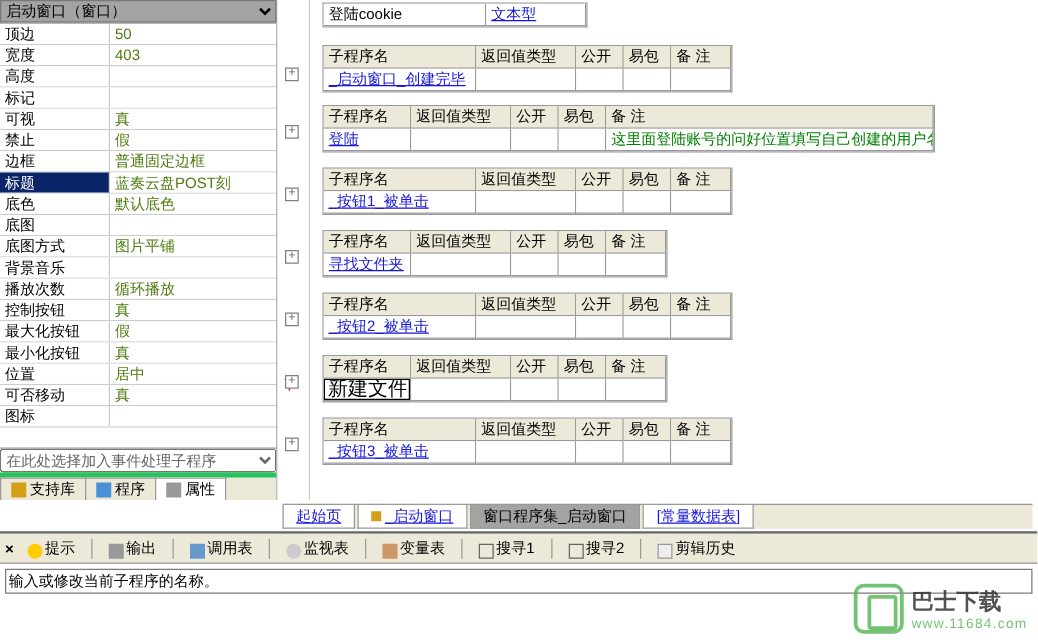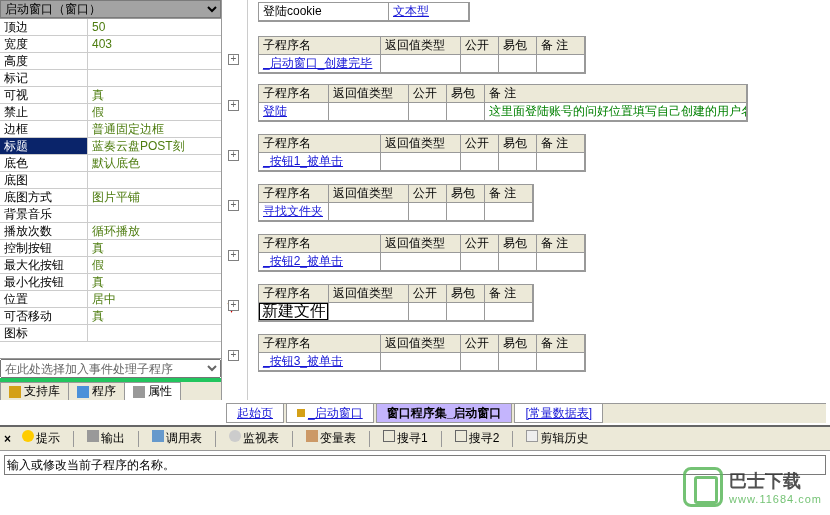--- a/index.html
+++ b/index.html
@@ -30,21 +30,21 @@
 .tcell{border-right:1px solid #999;border-bottom:1px solid #999;padding:1px 4px;background:#fff;line-height:15px;white-space:nowrap;overflow:hidden}
 .tcell.hdr{background:#ece9d8}
 .tcell.link{color:#1717d6;text-decoration:underline}
 .tcell.green{color:#008000}
 .main-tabs{position:absolute;left:226px;bottom:92px;display:flex;height:20px;background:#ece9d8;border-top:1px solid #999;width:600px}
 .mtab{padding:2px 10px;border:1px solid #999;border-top:none;background:#fff;margin-right:2px;cursor:pointer;display:flex;align-items:center;gap:3px}
 .mtab.link{color:#1717d6;text-decoration:underline}
 .mtab .sq{width:8px;height:8px;background:#d4a017;display:inline-block}
 .bottom{position:absolute;left:0;bottom:0;width:830px;height:90px;border-top:2px solid #666}
 .btoolbar{display:flex;align-items:center;height:24px;background:#ece9d8;padding:0 4px;gap:4px;border-bottom:1px solid #999}
-.btn{padding:1px 6px;background:#ece9d8;border:1px solid transparent;cursor:pointer;display:flex;align-items:flex-start;gap:2px}
+.btn{padding:1px 6px;background:#ece9d8;border:1px solid transparent;cursor:pointer;display:flex;align-items:flex-end;gap:2px}
 .sep{width:1px;height:16px;background:#999;margin:0 2px}
 .ic-sm{width:12px;height:12px;display:inline-block}
 .binput{padding:4px}
 .binput input{width:100%;border:1px solid #7a7a7a;padding:2px;font-size:12px}
 .watermark{position:absolute;right:8px;bottom:8px;display:flex;align-items:center;gap:6px;opacity:.85}
 .wm-logo{width:40px;height:40px;border:3px solid #5cb85c;border-radius:8px;position:relative}
 .wm-logo::before{content:"";position:absolute;left:8px;top:6px;width:18px;height:22px;border:3px solid #5cb85c;border-radius:3px}
 .wm-txt{display:flex;flex-direction:column}
 .wm-txt .t1{font-size:18px;font-weight:bold;color:#333}
 .wm-txt .t2{font-size:11px;color:#5cb85c;letter-spacing:1px}
@@ -289,21 +289,21 @@
 </div>
 
 <div class="main-tabs">
   <div class="mtab link">
       <span>起始页</span>
     </div>
   <div class="mtab link">
       <span class="sq"></span>
       <span>_启动窗口</span>
     </div>
-  <div class="mtab" style="background:#c4b5fd;font-weight:bold">
+  <div class="mtab" style="background:#a3a3a3;font-weight:normal">
       <span>窗口程序集_启动窗口</span>
     </div>
   <div class="mtab link">
       <span>[常量数据表]</span>
     </div>
 </div>
 
 <div class="bottom">
   <div class="btoolbar">
     <span style="font-weight:bold;cursor:pointer">×</span>

